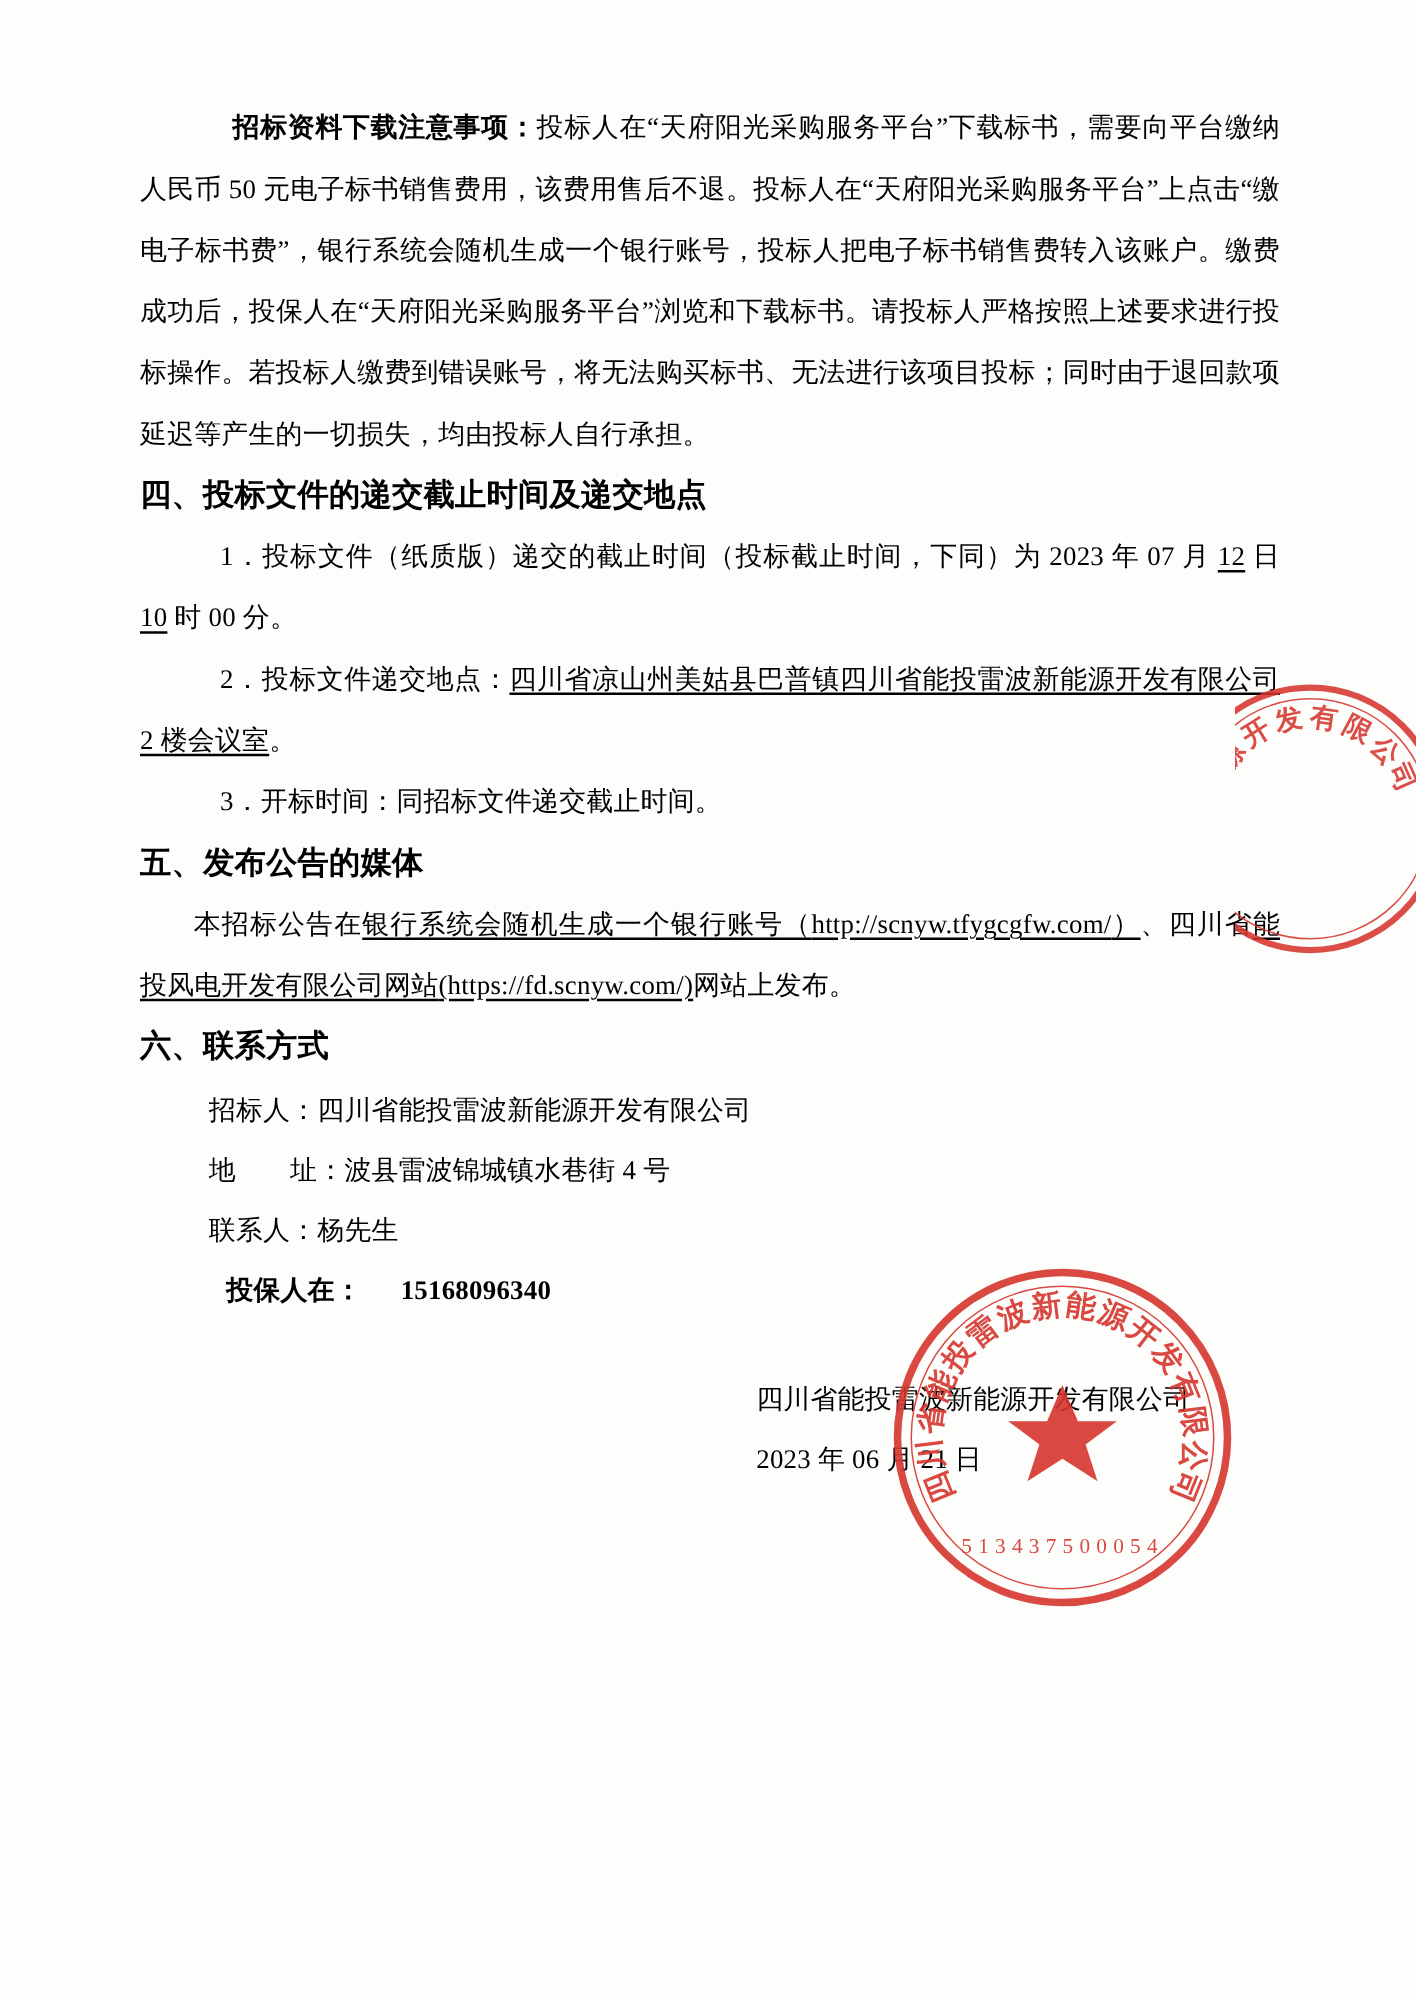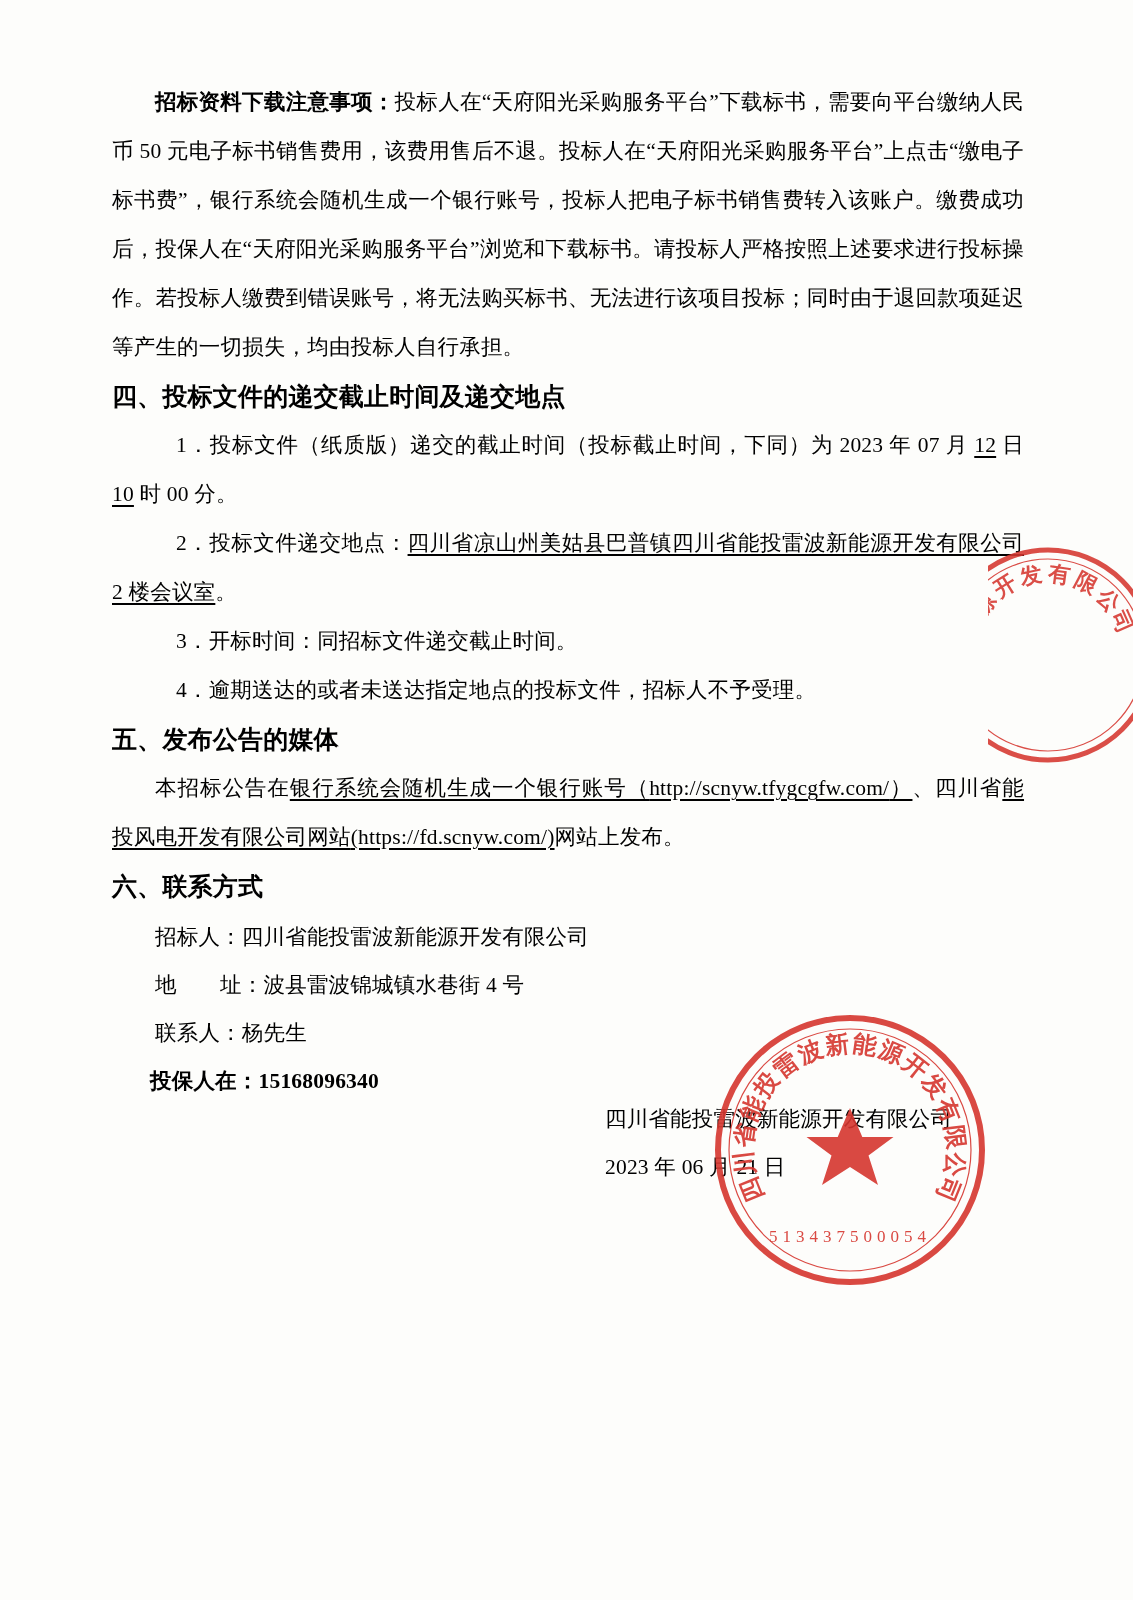--- a/index.html
+++ b/index.html
@@ -31,21 +31,21 @@
   p {
     margin: 0;
     font-size: 21.5px;
     line-height: 49px;
     text-align: justify;
     text-justify: inter-ideograph;
     letter-spacing: 0.2px;
   }
   .indent { text-indent: 43px; }
   .indent2 { text-indent: 64px; }
-  .bold { font-weight: bold; }
+  .bold { font-weight: bold; margin-left: 31px; }
   .heading {
     margin: 0;
     font-size: 25px;
     line-height: 49px;
     font-weight: bold;
   }
   .ul {
     text-decoration: underline;
     text-underline-offset: 4px;
   }
@@ -54,21 +54,21 @@
   }
   .contact-block {
     margin-top: 2px;
   }
   .contact-line {
     margin: 0;
     font-size: 21.5px;
     line-height: 48px;
     text-indent: 43px;
   }
-  .contact-line .lbl { letter-spacing: 0.2px; }
+  .contact-line .lbl { letter-spacing: 0.2px; margin-left: 12px; }
   .sign-block {
     position: absolute;
     right: 108px;
     top: 1095px;
     width: 420px;
     text-align: right;
   }
   .sign-line {
     margin: 0;
     font-size: 21.5px;
@@ -101,21 +101,20 @@
     <p class="indent"><span class="bold">招标资料下载注意事项：</span><span>投标人在“天府阳光采购服务平台”下载标书，需要向平台缴纳人民币 50 元电子标书销售费用，该费用售后不退。投标人在“天府阳光采购服务平台”上点击“缴电子标书费”，银行系统会随机生成一个银行账号，投标人把电子标书销售费转入该账户。缴费成功后，投保人在“天府阳光采购服务平台”浏览和下载标书。请投标人严格按照上述要求进行投标操作。若投标人缴费到错误账号，将无法购买标书、无法进行该项目投标；同时由于退回款项延迟等产生的一切损失，均由投标人自行承担。</span></p>
 
     <p class="heading">四、投标文件的递交截止时间及递交地点</p>
 
     <p class="indent2"><span>1．投标文件（纸质版）递交的截止时间（投标截止时间，下同）为 2023 年 07 月 </span><span class="ul">12</span><span> 日 </span><span class="ul">10</span><span> 时 00 分。</span></p>
 
     <p class="indent2"><span>2．投标文件递交地点：</span><span class="ul">四川省凉山州美姑县巴普镇四川省能投雷波新能源开发有限公司 2 楼会议室</span><span>。</span></p>
 
     <p class="indent2">3．开标时间：同招标文件递交截止时间。</p>
 
-    <p class="indent2">4．逾期送达的或者未送达指定地点的投标文件，招标人不予受理。</p>
 
     <p class="heading">五、发布公告的媒体</p>
 
     <p class="indent"><span>本招标公告在</span><span class="ul">银行系统会随机生成一个银行账号（</span><span class="ul latin">http://scnyw.tfygcgfw.com/</span><span class="ul">）</span><span>、四川省</span><span class="ul">能投风电开发有限公司网站</span><span class="ul latin">(https://fd.scnyw.com/)</span><span>网站上发布。</span></p>
 
     <p class="heading">六、联系方式</p>
 
     <div class="contact-block">
       <p class="contact-line"><span class="lbl">招标人：</span><span>四川省能投雷波新能源开发有限公司</span></p>
       <p class="contact-line"><span class="lbl">地　　址：</span><span>波县雷波锦城镇水巷街 4 号</span></p>

